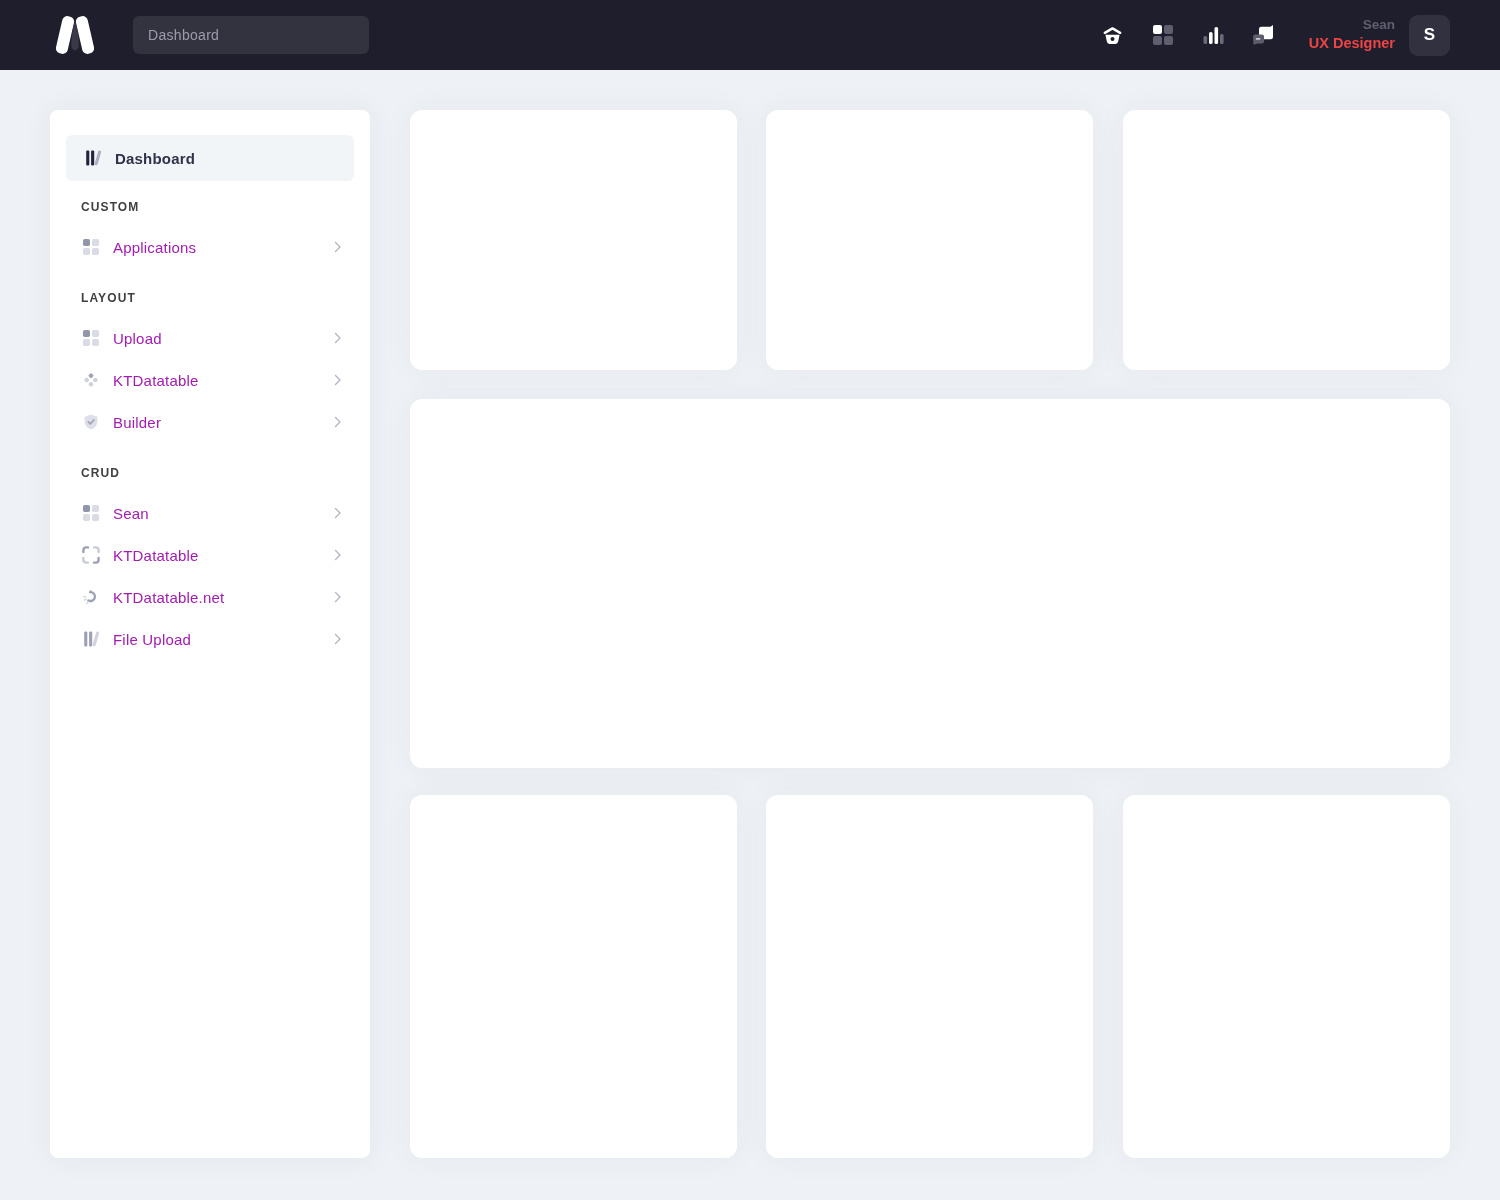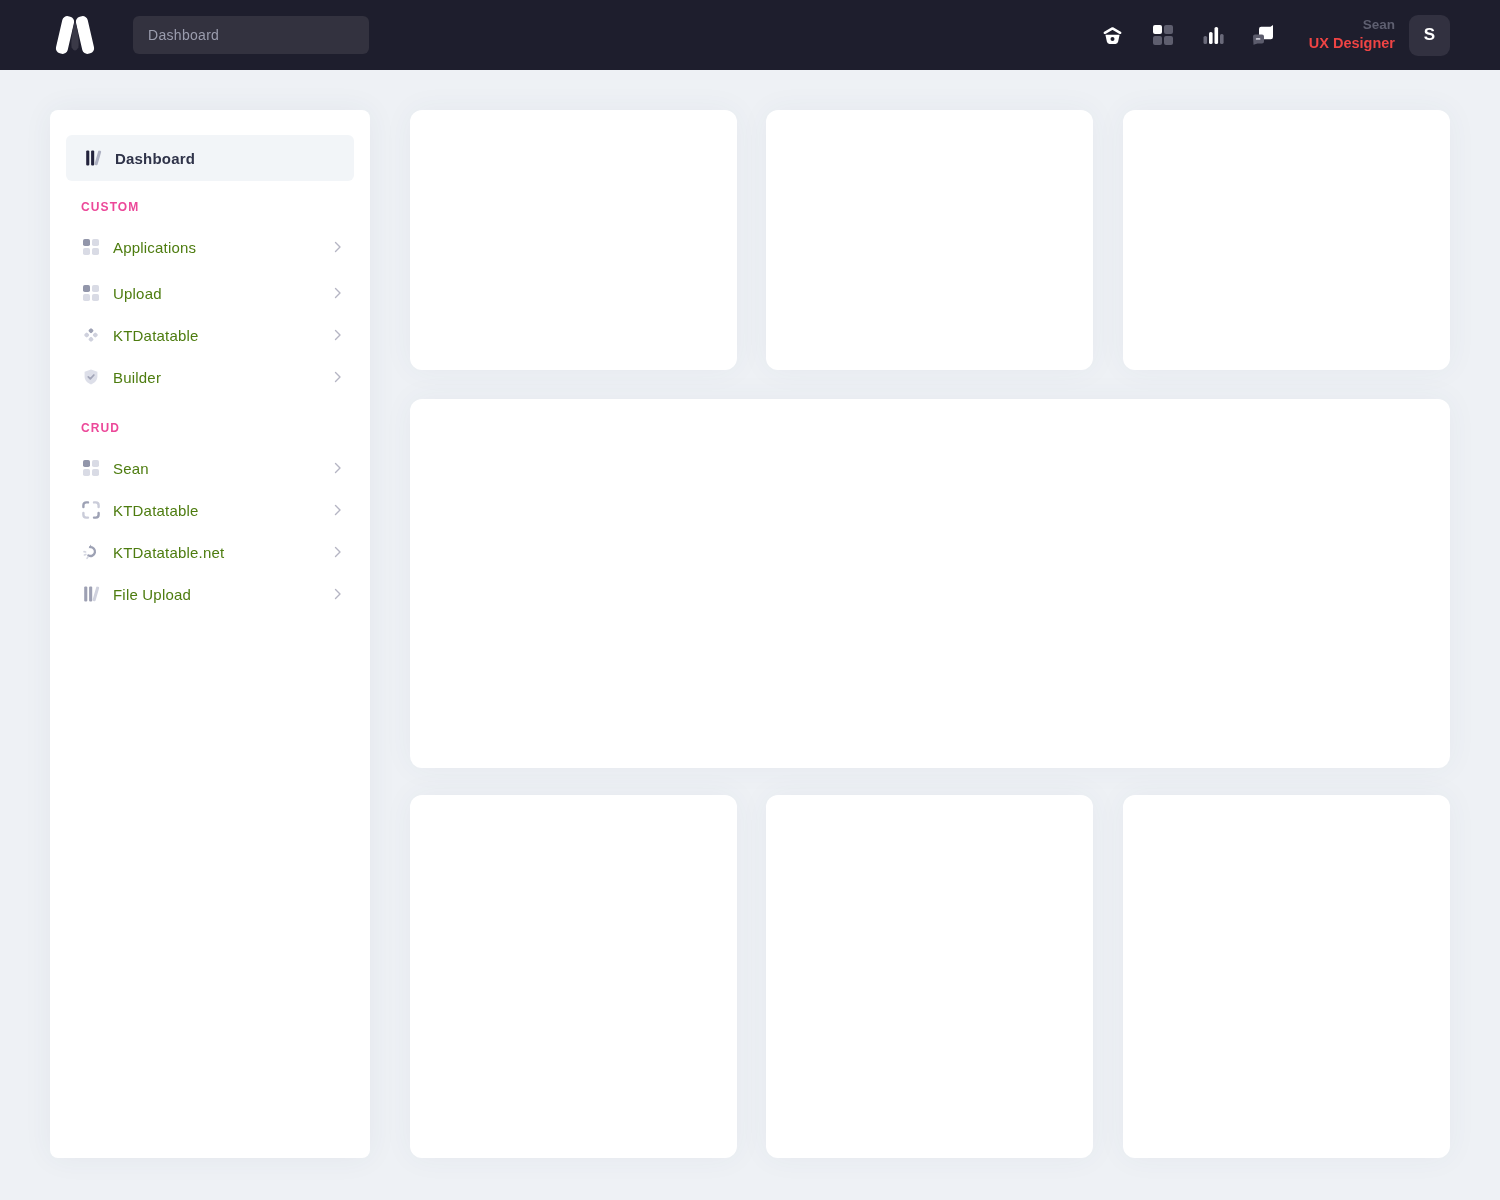--- a/index.html
+++ b/index.html
@@ -62,33 +62,33 @@
   .sb-active {
     margin: 0 16px; height: 46px;
     background: #f2f5f8; border-radius: 6px;
     display: flex; align-items: center; padding: 0 17px;
     cursor: pointer;
   }
   .sb-active .sb-label { color: #2f3349; font-weight: bold; }
   .sb-section-header {
     height: 30px; display: flex; align-items: center;
     padding-left: 31px;
-    color: #ec4899; font-size: 12px; font-weight: bold;
+    color: #404040; font-size: 12px; font-weight: bold;
     letter-spacing: 1.1px; text-transform: uppercase;
   }
   .mt11 { margin-top: 11px; }
   .mt15 { margin-top: 15px; }
   .sb-group { margin-top: 4px; }
   .sb-item {
     height: 42px; display: flex; align-items: center;
     padding: 0 28px 0 31px; cursor: pointer; position: relative;
   }
   .sb-icon { width: 20px; height: 20px; display: flex; align-items: center; justify-content: center; flex: 0 0 20px; }
   .sb-label {
-    margin-left: 12px; color: #4d7c0f; font-size: 15px; letter-spacing: .2px;
+    margin-left: 12px; color: #a21caf; font-size: 15px; letter-spacing: .2px;
   }
   .sb-chevron { margin-left: auto; display: flex; align-items: center; }
 
   
   .card {
     position: absolute; background: #ffffff; border-radius: 12px;
     box-shadow: 0 0 30px rgba(56,71,109,.05);
   }
   .c-t1 { left: 410px;  top: 110px; width: 327px;  height: 260px; }
   .c-t2 { left: 766px;  top: 110px; width: 327px;  height: 260px; }
@@ -193,20 +193,21 @@
       <span class="sb-label">Applications</span>
       <span class="sb-chevron">
         <svg width="8" height="12" viewBox="0 0 8 12">
             <path d="M1.5 1.5 L6 6 L1.5 10.5" stroke="#b5b5c3" stroke-width="1.4" fill="none" stroke-linecap="round" stroke-linejoin="round"></path>
           </svg>
       </span>
     </div>
 
   </div>
 
+  <div class="sb-section-header mt15">LAYOUT</div>
   <div class="sb-group">
 
     <div class="sb-item">
       <span class="sb-icon">
         <svg width="18" height="18" viewBox="0 0 18 18">
           <rect x="1" y="1" width="7" height="7" rx="1.8" fill="#9296aa"></rect>
           <rect x="10" y="1" width="7" height="7" rx="1.8" fill="#d9dbe5"></rect>
           <rect x="1" y="10" width="7" height="7" rx="1.8" fill="#d9dbe5"></rect>
           <rect x="10" y="10" width="7" height="7" rx="1.8" fill="#d9dbe5"></rect>
         </svg>

